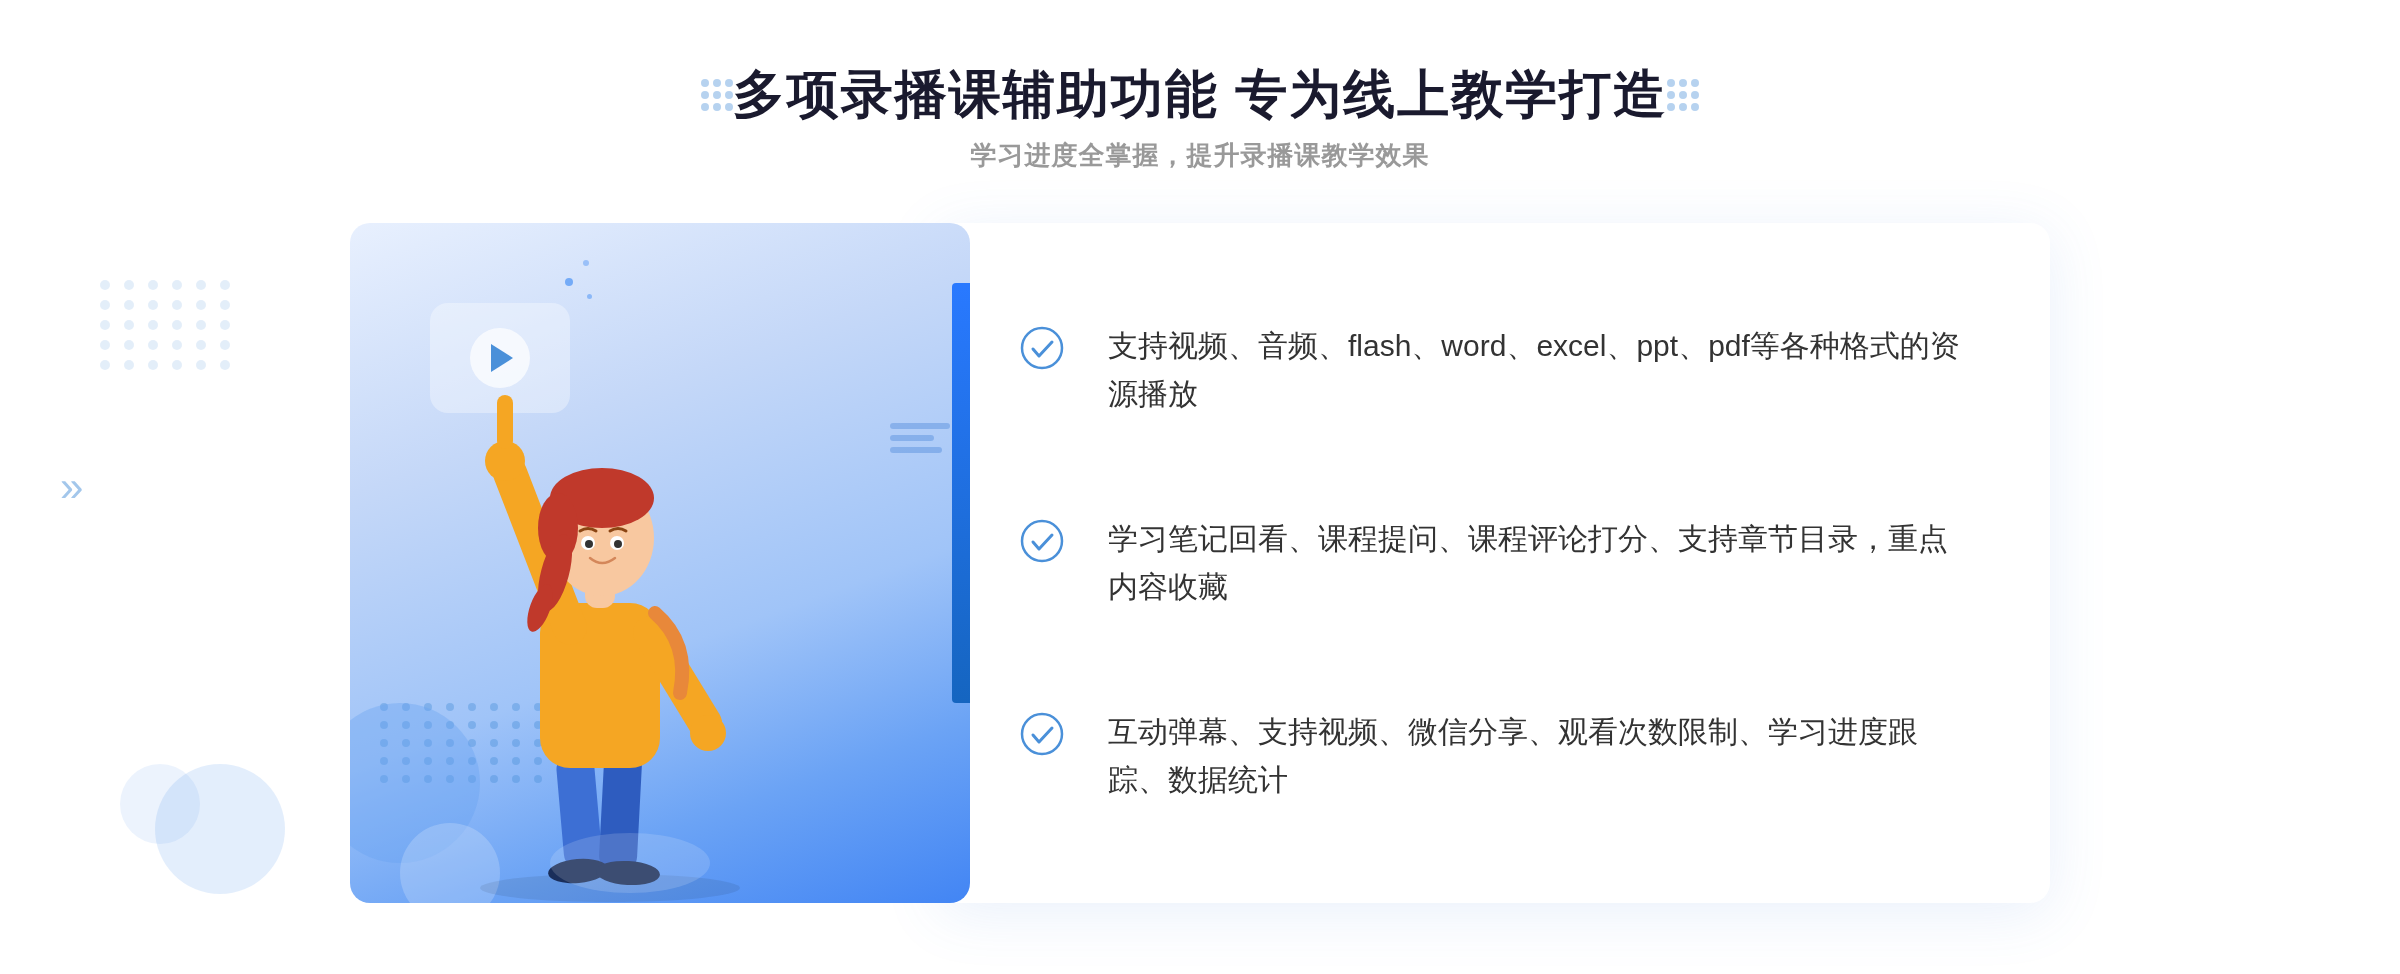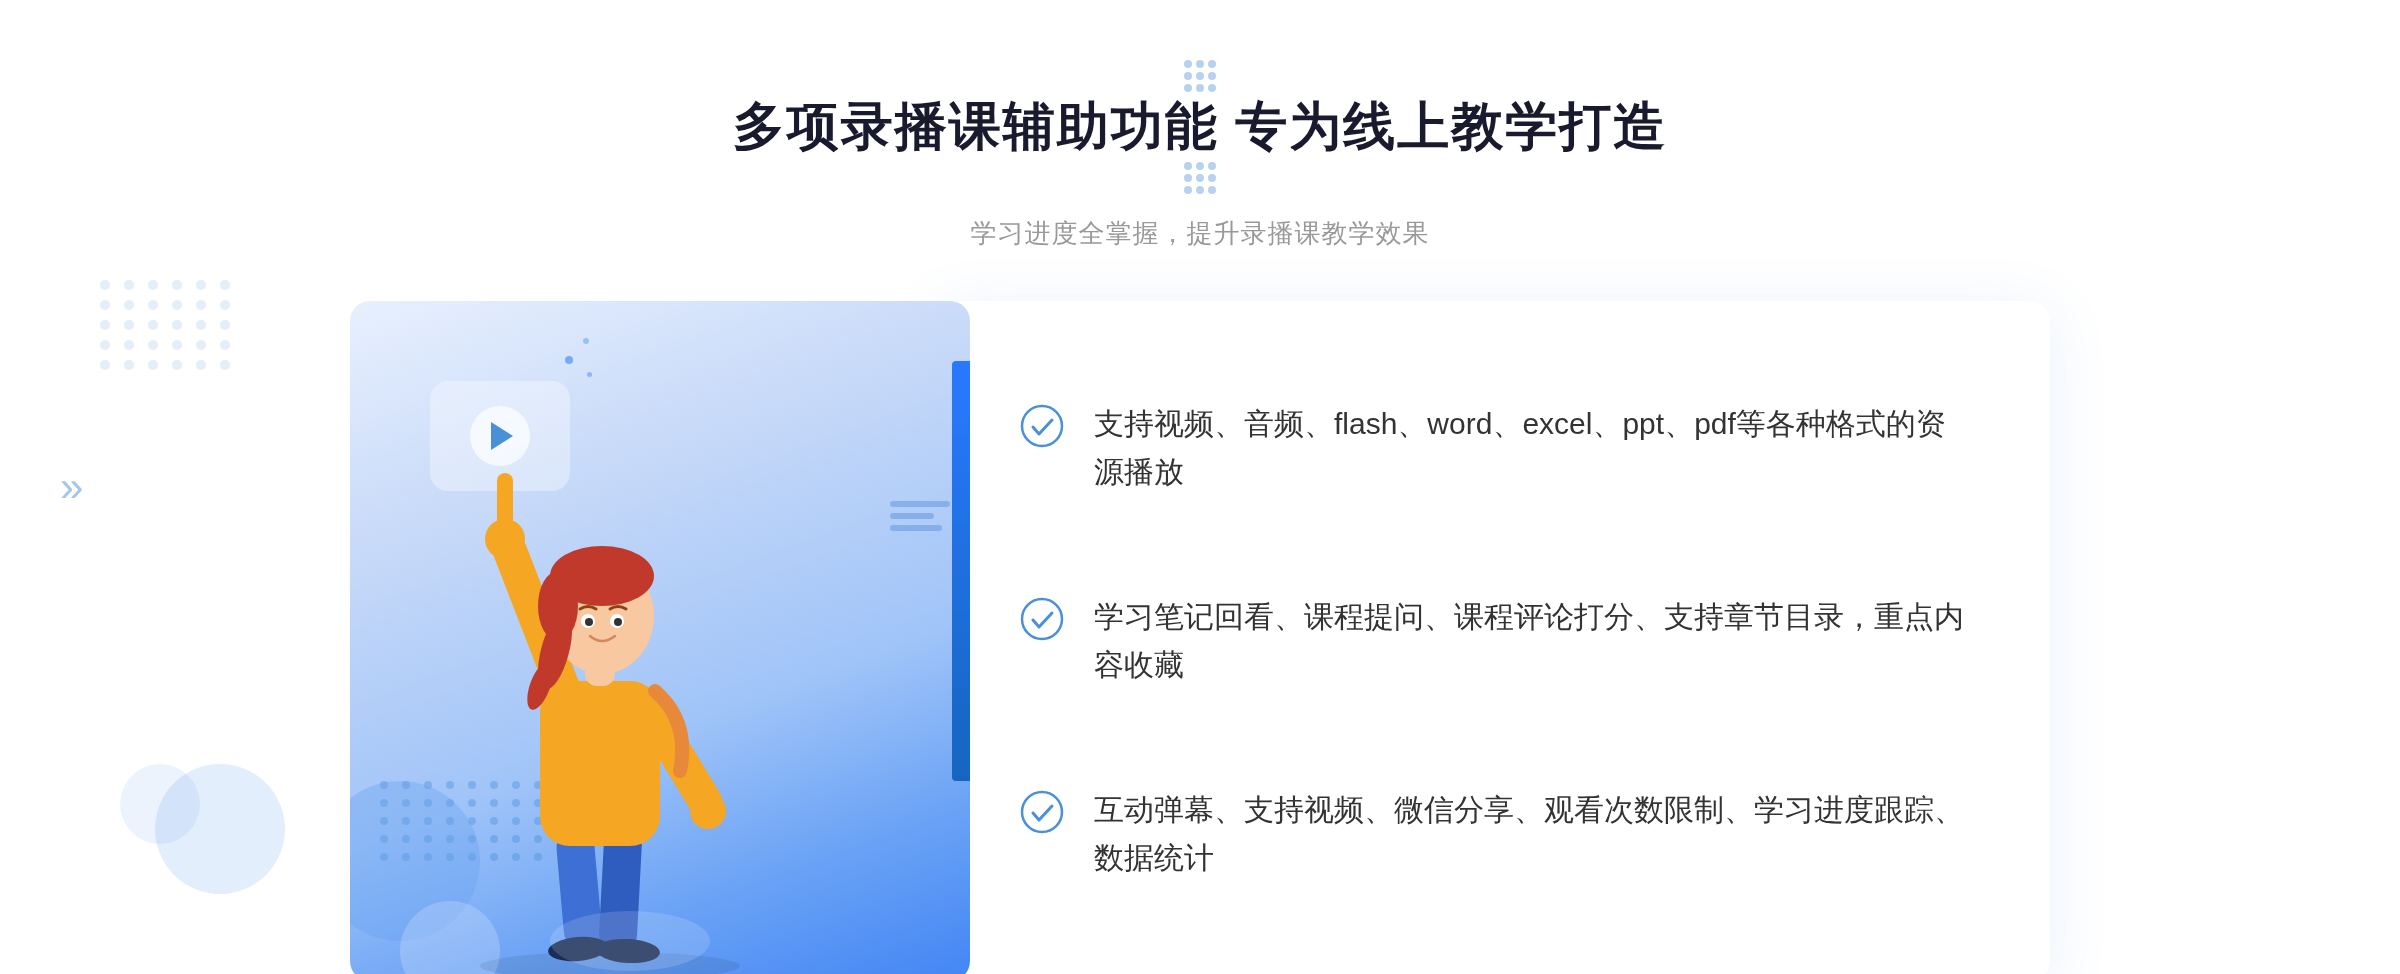--- a/index.html
+++ b/index.html
@@ -33,21 +33,20 @@
     .header-section {
       text-align: center;
       margin-bottom: 50px;
       position: relative;
     }
 
     .header-title-wrapper {
       display: flex;
       align-items: center;
       justify-content: center;
-      flex-direction: column;
     }
 
     .header-decorators {
       display: flex;
       gap: 5px;
       opacity: 0.4;
     }
 
     .dot-grid {
       display: grid;
@@ -66,22 +65,22 @@
     .header-title {
       font-size: 52px;
       font-weight: 700;
       color: #1a1a2e;
       letter-spacing: 2px;
     }
 
     .header-subtitle {
       font-size: 26px;
       color: #999;
-      margin-top: 22px;
-      font-weight: 400;
+      margin-top: 8px;
+      font-weight: 700;
       letter-spacing: 1px;
     }
 
     
     .content-area {
       display: flex;
       align-items: stretch;
       width: 1700px;
       height: 680px;
       position: relative;
@@ -240,21 +239,21 @@
       padding: 50px 80px;
       display: flex;
       flex-direction: column;
       justify-content: space-around;
       z-index: 0;
     }
 
     .feature-item {
       display: flex;
       align-items: flex-start;
-      gap: 30px;
+      gap: 44px;
       padding: 20px 0;
     }
 
     .feature-check-icon {
       width: 44px;
       height: 44px;
       flex-shrink: 0;
       margin-top: 4px;
     }
 

